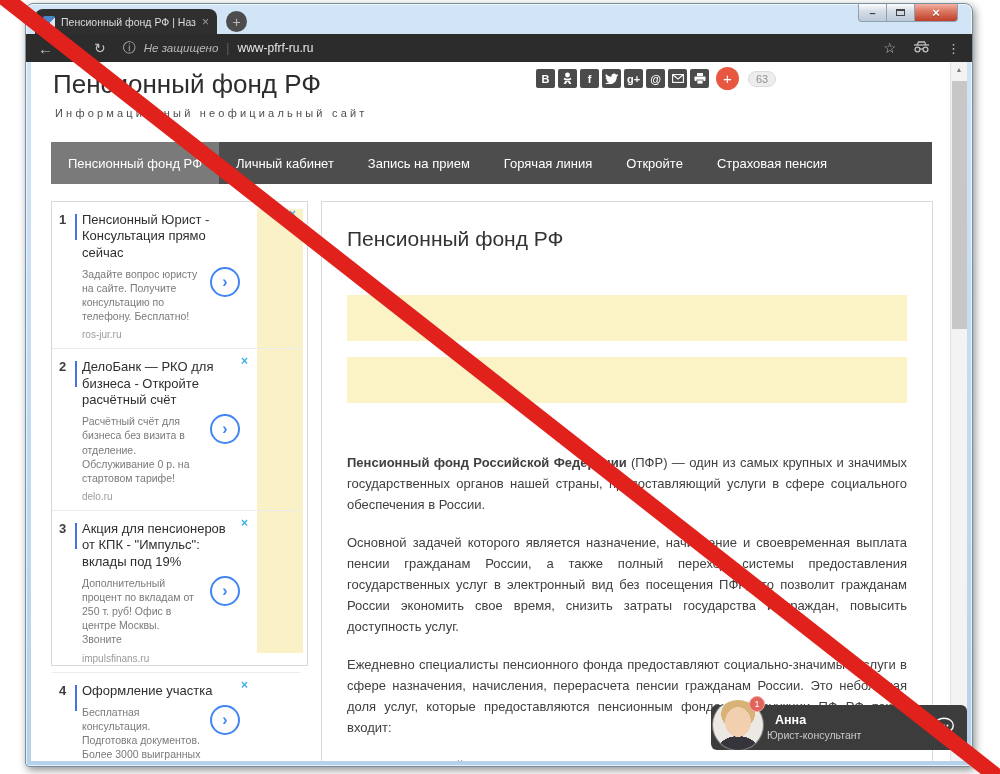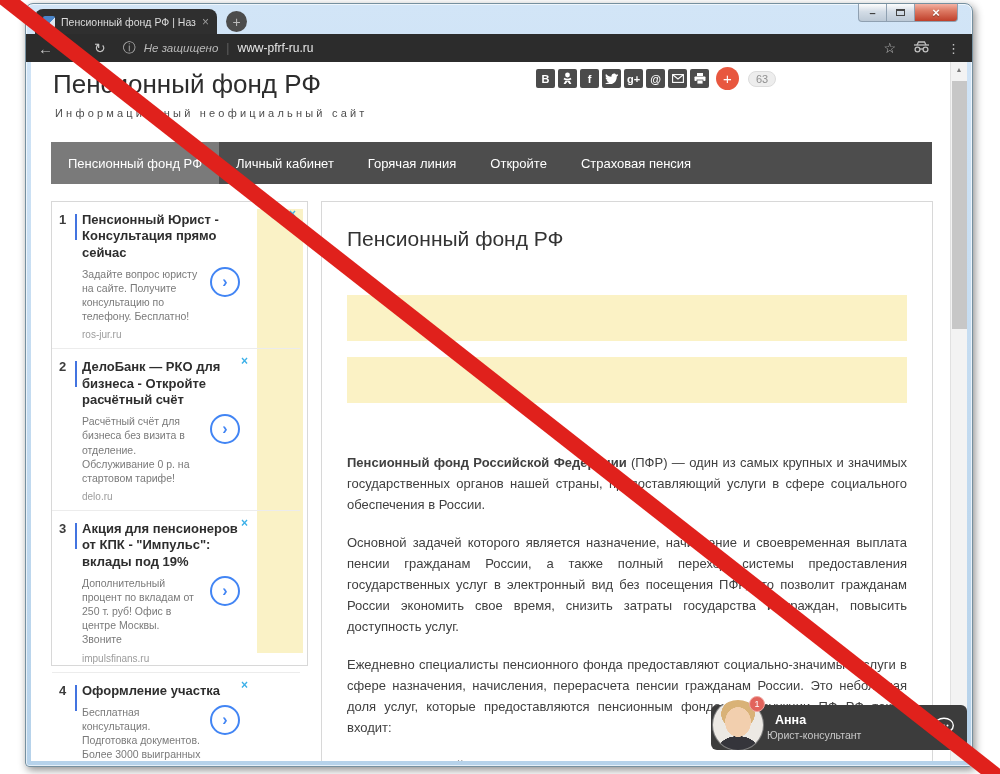--- a/index.html
+++ b/index.html
@@ -68,21 +68,21 @@
 
   
   .sidebar { position:absolute; left:20px; top:139px; width:257px; height:465px; background:#fff;
              border:1px solid #d8d8d8; }
   .yellow-strip { position:absolute; top:7px; right:4px; width:46px; bottom:12px; background:#faf2c6; z-index:1; }
   .ads { position:absolute; left:0; top:0; width:248px; z-index:2; }
   .ad { position:relative; padding:10px 58px 8px 30px; border-bottom:1px solid #ececec; }
   .ad:last-child { border-bottom:none; }
   .ad-num { position:absolute; left:7px; top:10px; font-size:13px; font-weight:bold; color:#3c3c3c; }
   .ad-bar { position:absolute; left:23px; top:12px; width:2px; height:26px; background:#4374e0; }
-  .ad-title { font-size:13px; font-weight:bold; color:#2e2e2e; line-height:1.25; margin-bottom:6px; }
+  .ad-title { font-size:13px; font-weight:normal; color:#2e2e2e; line-height:1.25; margin-bottom:6px; }
   .ad-row { display:flex; align-items:flex-start; }
   .ad-desc { width:120px; font-size:10.5px; color:#7a7a7a; line-height:1.35; }
   .ad-go { width:30px; height:30px; border:2px solid #4285f4; border-radius:50%; color:#4285f4; flex:0 0 auto;
            display:flex; align-items:center; justify-content:center; font-size:16px; margin-left:8px; font-weight:bold; }
   .ad-domain { font-size:10px; color:#9c9c9c; margin-top:6px; }
   .ad-close { position:absolute; top:5px; right:52px; color:#3cb0e8; font-size:12px; font-weight:bold; }
   .ad:first-child .ad-close { right:4px; }
   .ad-infoic { position:absolute; top:5px; right:19px; color:#8fa6c0; font-size:11px; }
 
   
@@ -206,20 +206,21 @@
             </g>
           </svg>
       </span>
       <span class="addthis">+</span>
       <span class="share-badge">63</span>
     </div>
 
     <div class="nav">
       <div class="nav-item active">Пенсионный фонд РФ</div>
       <div class="nav-item">Личный кабинет</div>
+      <div class="nav-item">Запись на прием</div>
       <div class="nav-item">Горячая линия</div>
       <div class="nav-item">Откройте</div>
       <div class="nav-item">Страховая пенсия</div>
     </div>
 
     <div class="sidebar">
       <div class="yellow-strip"></div>
       <div class="ads">
 
         <div class="ad">

